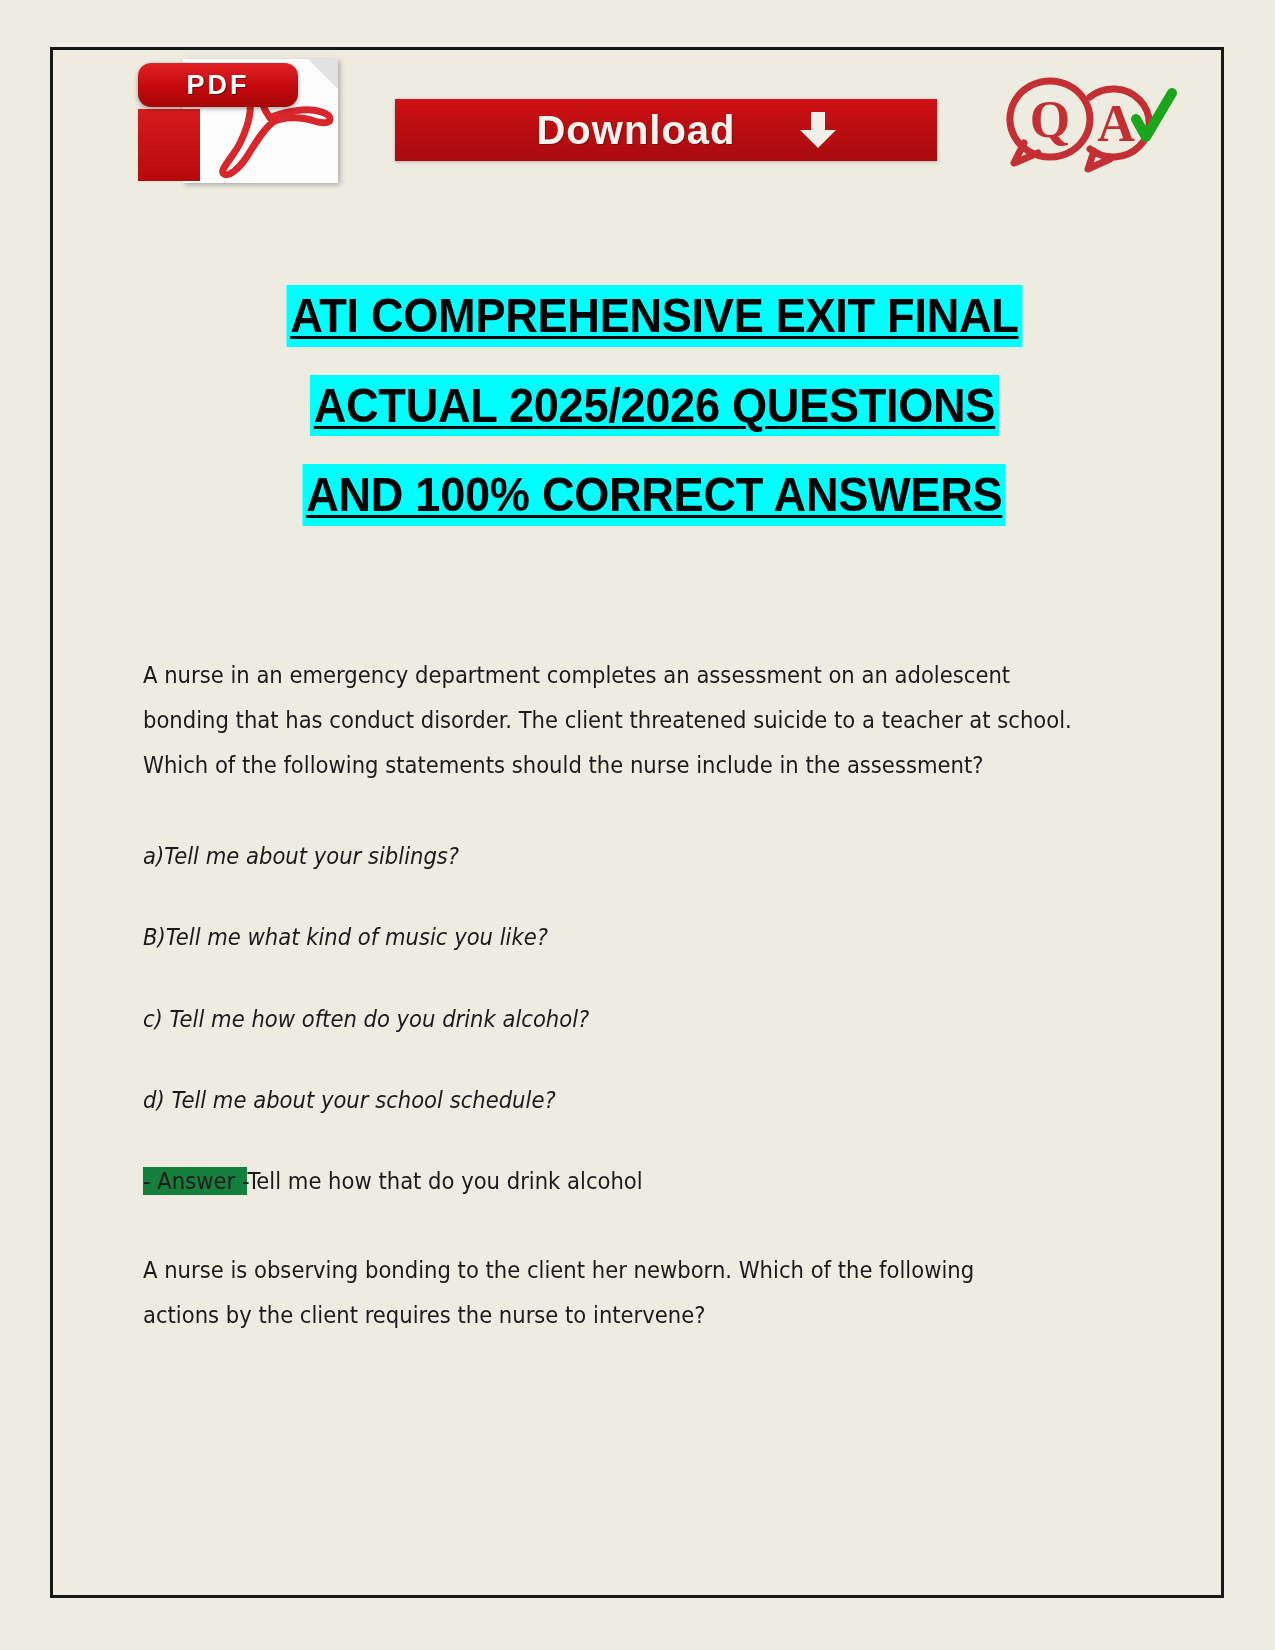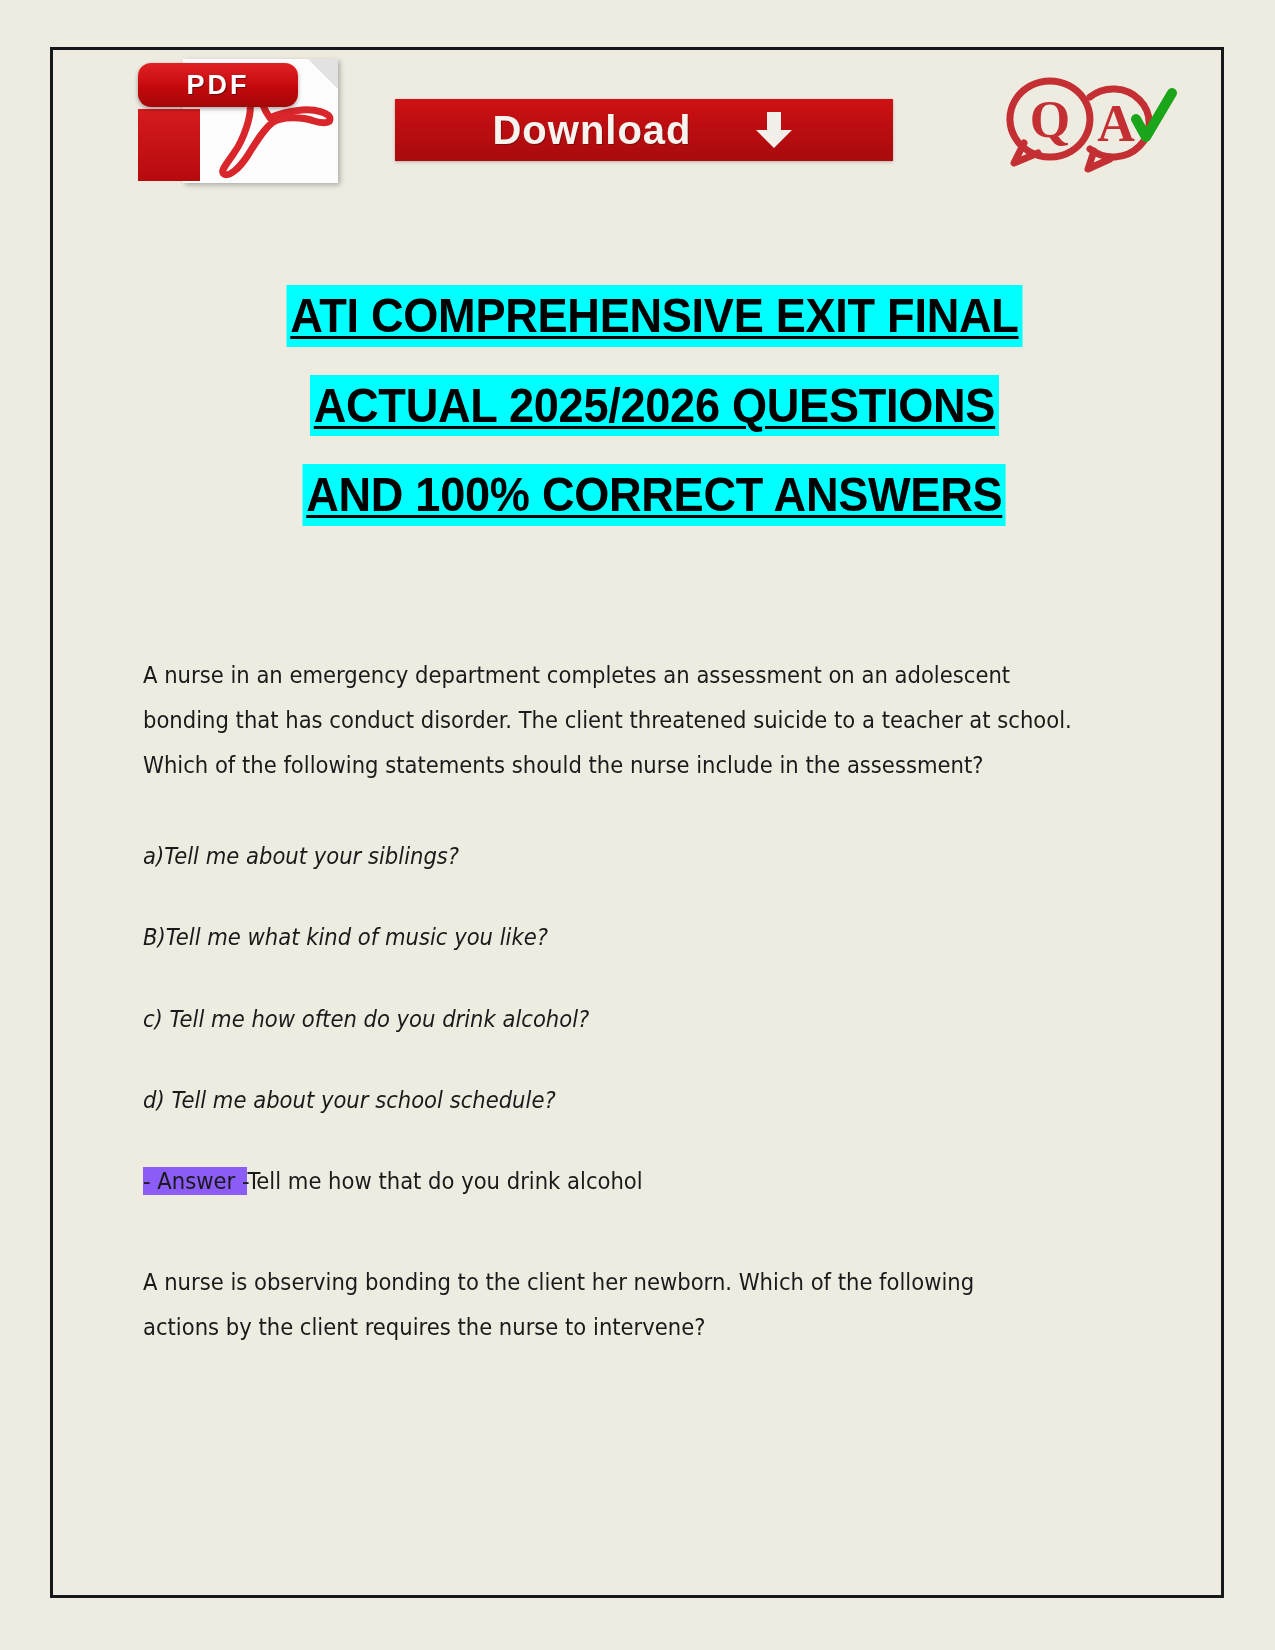--- a/index.html
+++ b/index.html
@@ -110,20 +110,21 @@
     left: 345px;
     top: 52px;
     width: 498px;
     height: 62px;
     background: linear-gradient(180deg,#cf1114 0%,#bb0d10 45%,#a90b0e 100%);
     display: flex;
     align-items: center;
     justify-content: center;
     gap: 60px;
     box-shadow: 0 1px 3px rgba(0,0,0,.25);
+    padding-left: 44px;
   }
   .download-btn .dl-text {
     color: #f7f3ef;
     font-size: 40px;
     font-weight: bold;
     letter-spacing: 1px;
     font-family: "Liberation Sans", sans-serif;
     text-shadow: 1px 1px 0 rgba(0,0,0,.25);
   }
   .dl-arrow { width: 44px; height: 40px; }
@@ -185,24 +186,24 @@
   .para.q1 { width: 930px; }
   .opt {
     margin: 0 0 36px 0;
     font-style: italic;
   }
   .opt:last-child { margin-bottom: 0; }
   .answer-line {
     margin: 0;
   }
   .answer-hl {
-    background: #8b5cf6;
+    background: #15803d;
     color: #1a1a1a;
   }
-  .para.q2 { width: 900px; margin-top: 56px; margin-bottom: 0; }
+  .para.q2 { width: 900px; margin-top: 44px; margin-bottom: 0; }
 </style>
 </head>
 <body>
 
 <div class="page">
 
   <div class="page-frame"></div>
 
   <div class="header-band">
 

